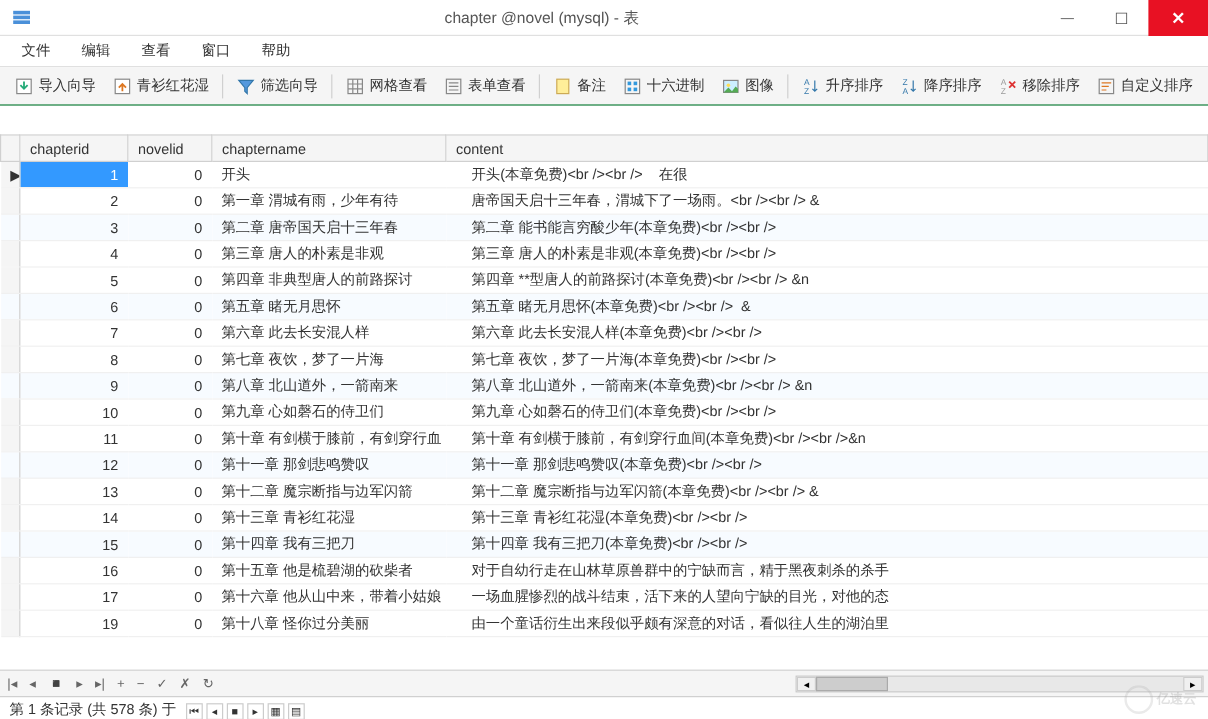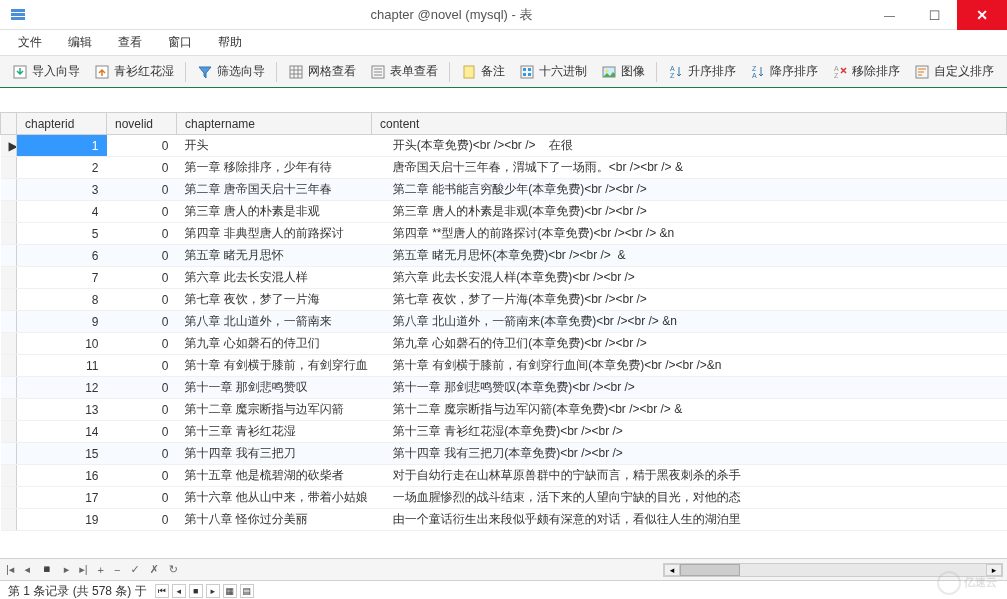--- a/index.html
+++ b/index.html
@@ -40,21 +40,21 @@
     .navrow { height: 22px; display: flex; align-items: center; padding: 0 4px; gap: 6px; background: #f5f5f5; border-bottom: 1px solid #d0d0d0; }
     .nav-btn { color: #666; font-size: 11px; padding: 0 2px; cursor: default; }
     .nav-sep { flex: 1; }
     .nav-scrollbar { width: 340px; height: 14px; background: #e8e8e8; border: 1px solid #ccc; position: relative; display: flex; }
     .nav-sb-btn { width: 16px; background: #f0f0f0; border: 1px solid #ccc; font-size: 9px; text-align: center; line-height: 11px; }
     .nav-sb-track { flex: 1; position: relative; }
     .nav-sb-thumb { position: absolute; left: 0; width: 60px; height: 100%; background: #cdcdcd; border: 1px solid #aaa; }
     
     .statusbar { height: 20px; display: flex; align-items: center; padding: 0 8px; font-size: 12px; color: #333; }
     .status-left { flex: 1; }
-    .status-right { display: flex; align-items: center; gap: 8px; }
+    .status-right { display: flex; align-items: flex-end; gap: 8px; }
     .status-icon-group { display: flex; gap: 3px; }
     .si { width: 14px; height: 14px; border: 1px solid #ccc; background: #fff; font-size: 9px; text-align: center; line-height: 12px; }
     
     .watermark { position: fixed; right: 10px; bottom: 4px; opacity: 0.25; font-size: 11px; color: #888; pointer-events: none; font-weight: bold; }
     .watermark-icon { width: 24px; height: 24px; border: 2px solid #aaa; border-radius: 50%; display: inline-block; vertical-align: middle; }
   </style>
 </head>
 <body>
 
 <div class="titlebar">
@@ -207,21 +207,21 @@
           <td class="row-marker">▶</td>
           <td class="num chapterid">1</td>
           <td class="num">0</td>
           <td>开头</td>
           <td>&nbsp;&nbsp;&nbsp;&nbsp;开头(本章免费)&lt;br /&gt;&lt;br /&gt;&nbsp;&nbsp;&nbsp;&nbsp;在很</td>
         </tr>
         <tr>
           <td class="row-marker"></td>
           <td class="num chapterid">2</td>
           <td class="num">0</td>
-          <td>第一章 移除排序，少年有待</td>
+          <td>第一章 渭城有雨，少年有待</td>
           <td>&nbsp;&nbsp;&nbsp;&nbsp;唐帝国天启十三年春，渭城下了一场雨。&lt;br /&gt;&lt;br /&gt;&nbsp;&amp;</td>
         </tr>
         <tr class="alt">
           <td class="row-marker"></td>
           <td class="num chapterid">3</td>
           <td class="num">0</td>
           <td>第二章 唐帝国天启十三年春</td>
           <td>&nbsp;&nbsp;&nbsp;&nbsp;第二章 能书能言穷酸少年(本章免费)&lt;br /&gt;&lt;br /&gt;&nbsp;&nbsp;</td>
         </tr>
         <tr>

